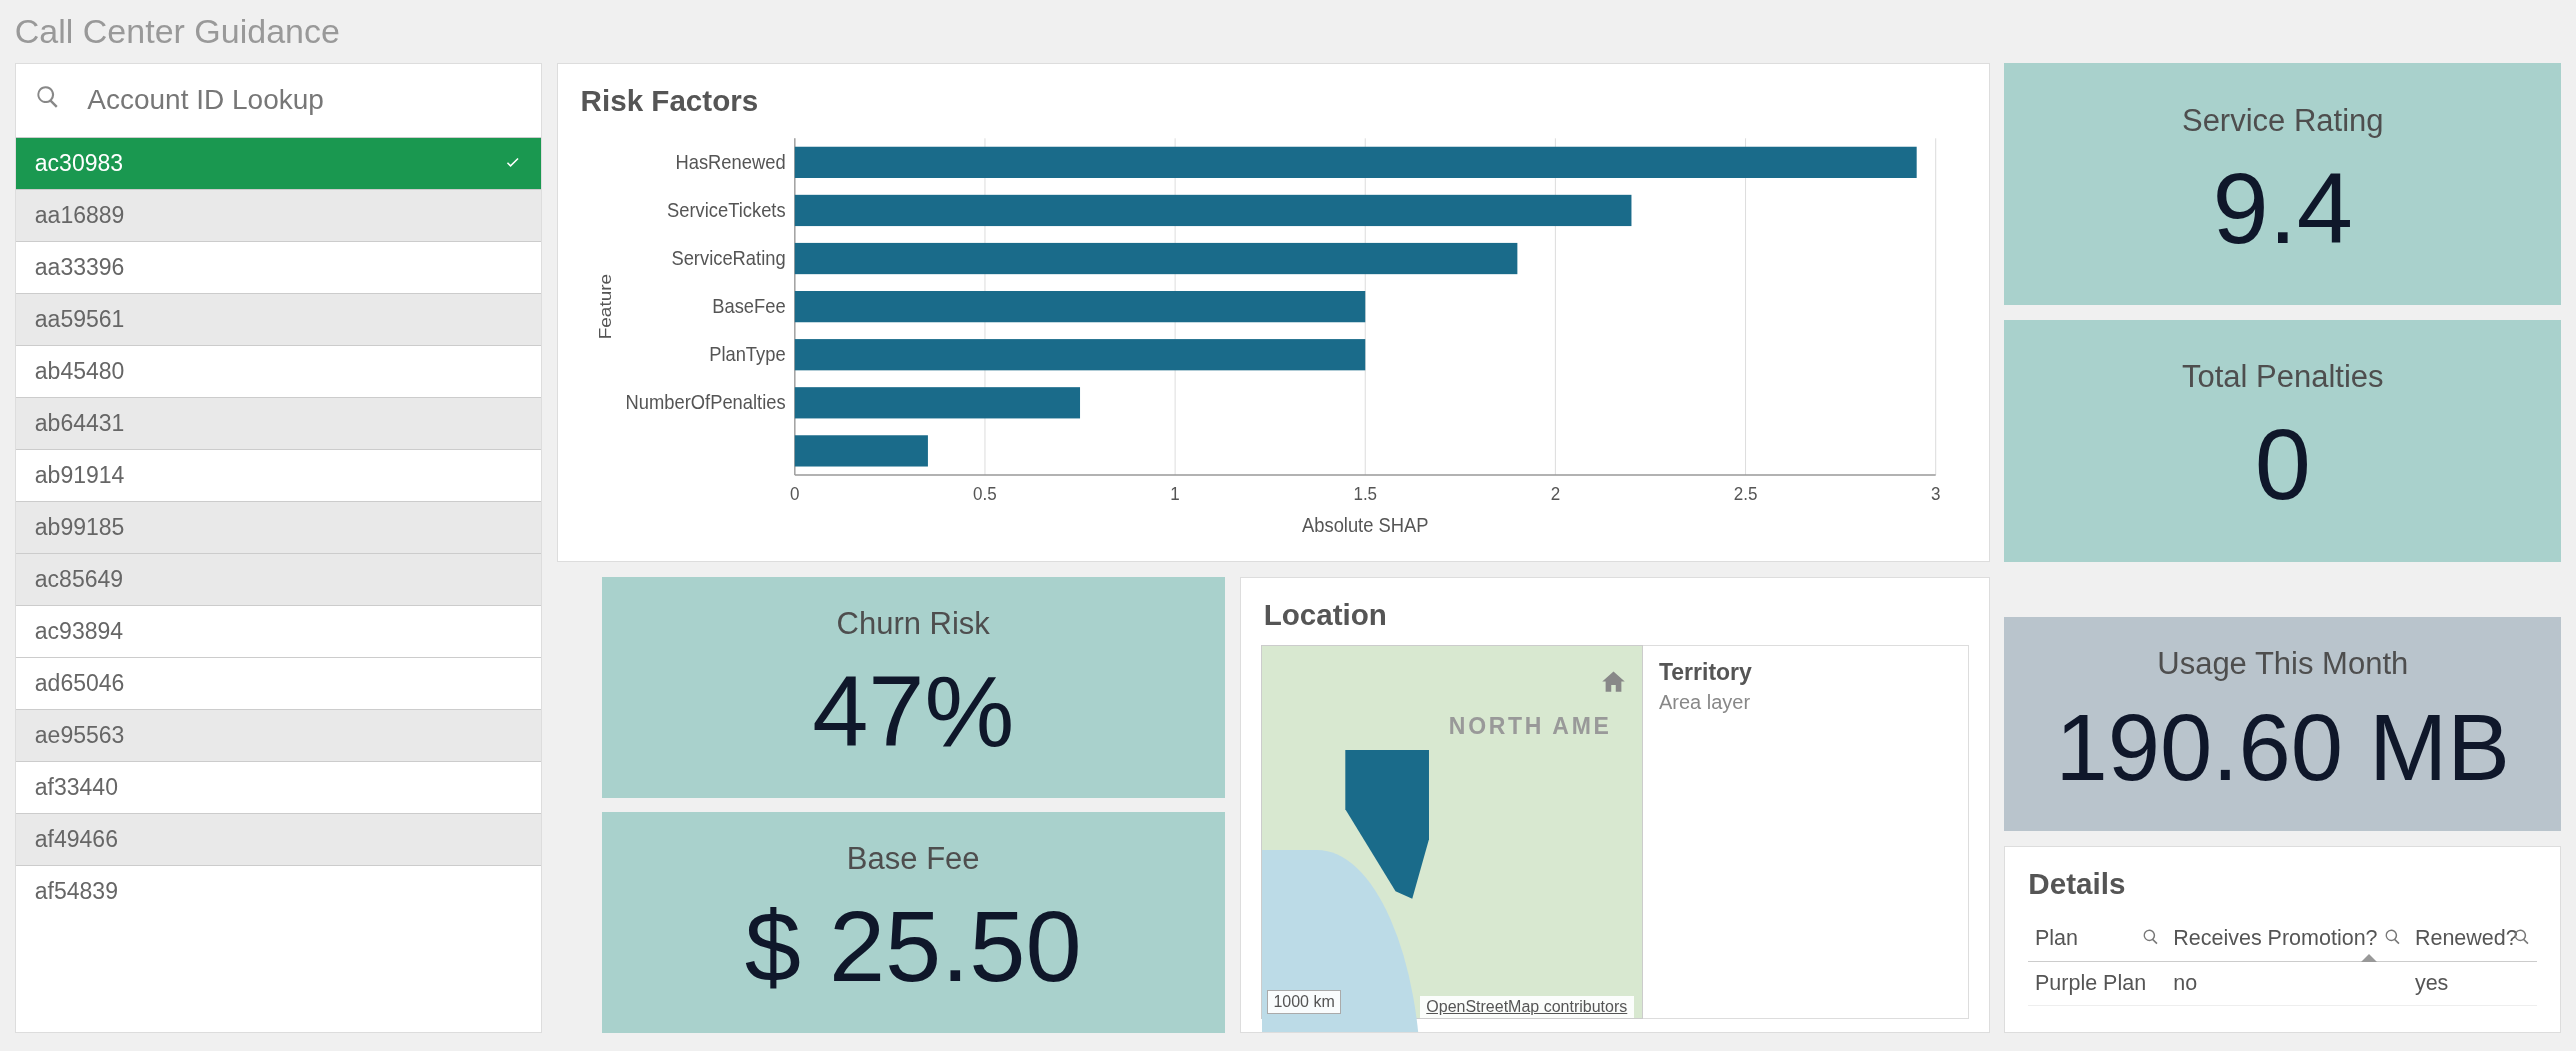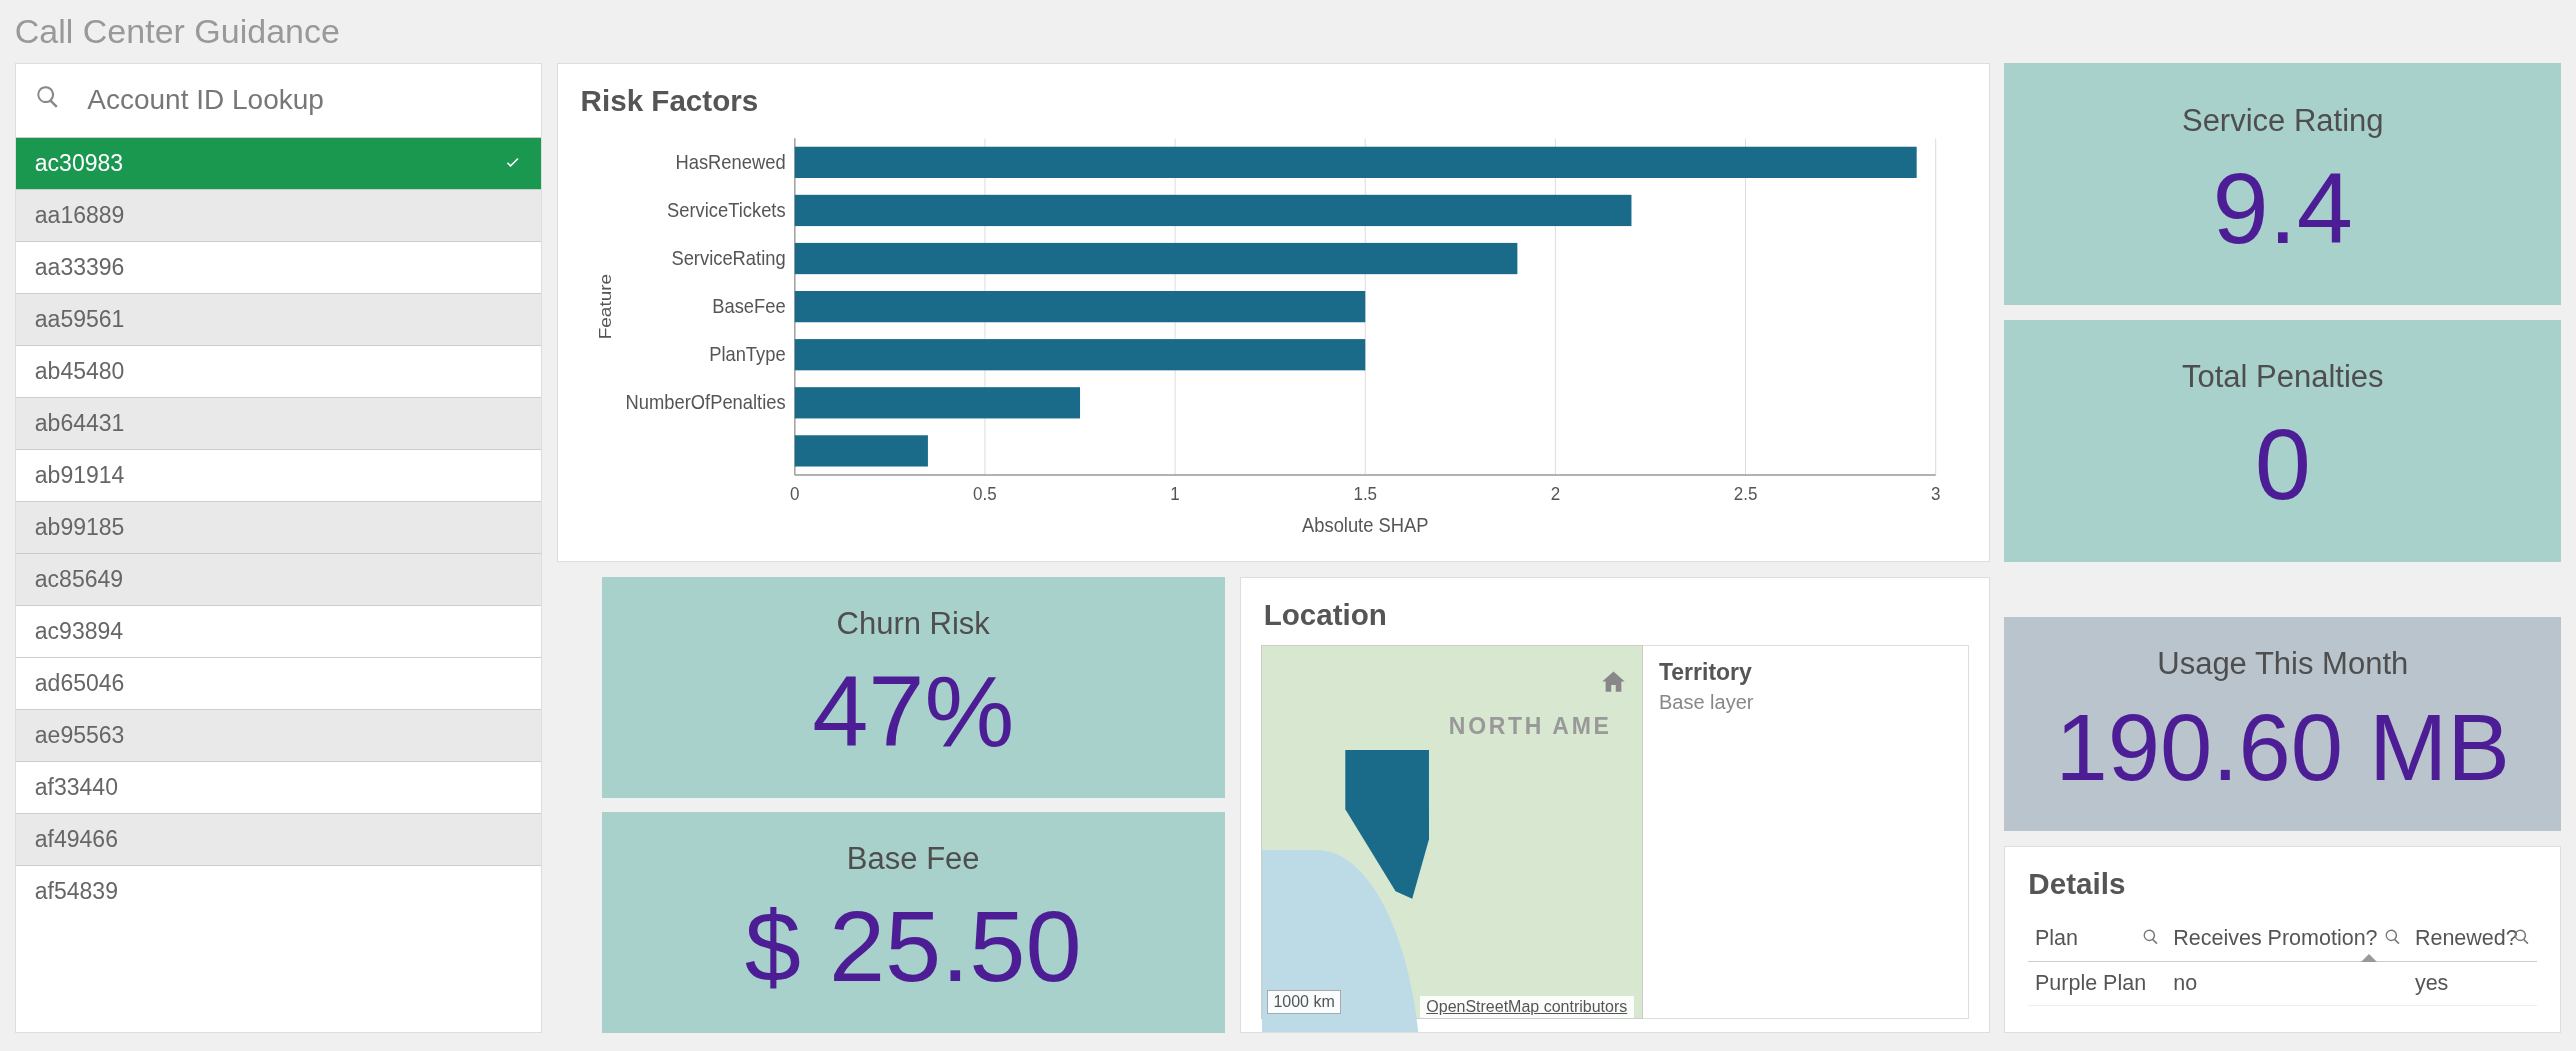--- a/index.html
+++ b/index.html
@@ -83,21 +83,21 @@
     background: #a9d1cc;
     border: none;
     display: flex;
     flex-direction: column;
     align-items: center;
     justify-content: center;
     gap: 12px;
   }
   .kpi-card.grey { background: #b9c4cc; margin-top: 40px; }
   .kpi-title { font-size: 31px; color: #4e4e4e; font-weight: 400; text-align: right; }
-  .kpi-value { font-size: 87px; color: #4c1d95; font-weight: 400; }
+  .kpi-value { font-size: 87px; color: #0f172a; font-weight: 400; }
   .kpi-value.big { font-size: 101px; }
 
   
   .chart-card { grid-area: risk; }
   .rating-card { grid-area: rating; }
   .pen-card   { grid-area: penalties; }
 
   .churn-col {
     grid-area: churn;
     display: flex;
@@ -364,21 +364,21 @@
           <div class="map-home">
             <svg viewBox="0 0 24 24">
                 <path d="M12 3l10 9h-3v9h-5v-6h-4v6H5v-9H2z"></path>
               </svg>
           </div>
           <div class="map-scale">1000 km</div>
           <div class="map-attrib">OpenStreetMap contributors</div>
         </div>
         <div class="map-legend">
           <div class="legend-title">Territory</div>
-          <div class="legend-sub">Base layer</div>
+          <div class="legend-sub">Area layer</div>
         </div>
       </div>
     </div>
 
     <div class="usage-col">
       <div class="card kpi-card grey usage-card">
         <div class="kpi-title">Usage This Month</div>
         <div class="kpi-value big">190.60 MB</div>
       </div>
       <div class="card details-card">

